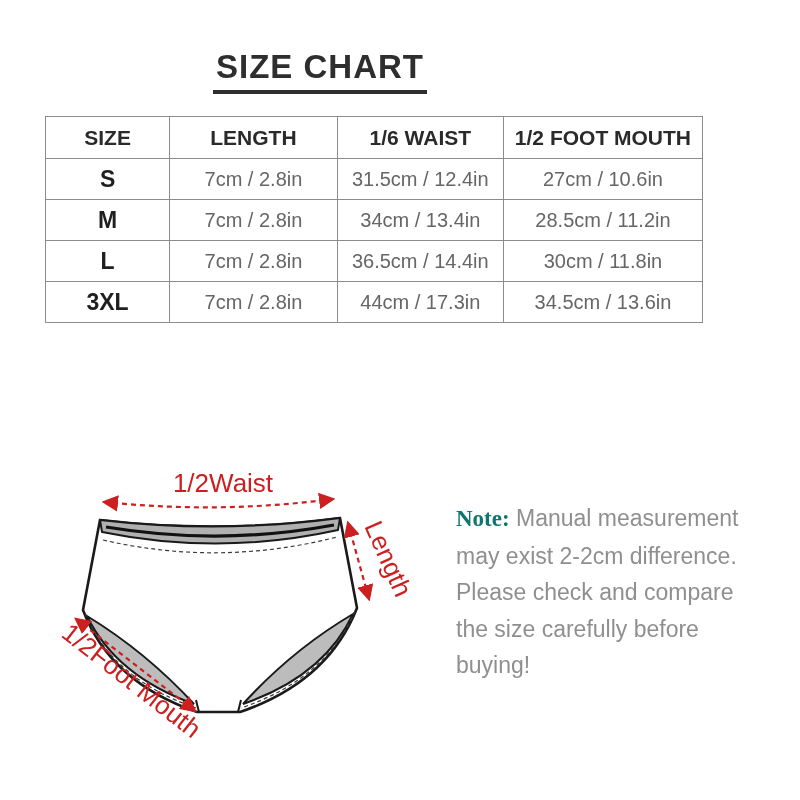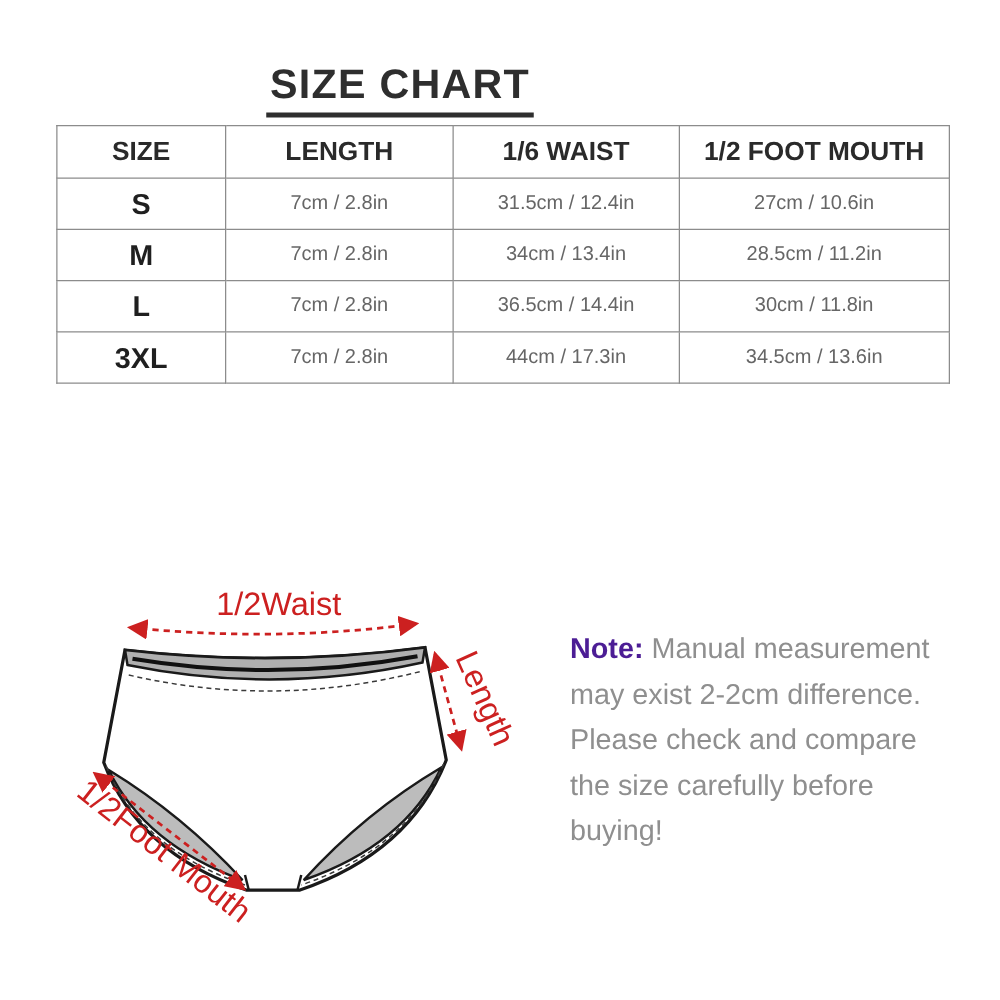--- a/index.html
+++ b/index.html
@@ -8,49 +8,49 @@
     font-family:"Liberation Sans", sans-serif;
   }
   
   .title-wrap{position:absolute;top:48px;left:0;width:640px;text-align:center;}
   .page-title{
     display:inline-block;font-size:33px;font-weight:bold;color:#2e2e2e;
     letter-spacing:1px;border-bottom:4px solid #2e2e2e;padding:0 3px 4px 3px;
   }
   
   .size-table{
-    position:absolute;left:45px;top:100px;width:715px;border-collapse:collapse;
+    position:absolute;left:45px;top:116px;width:658px;border-collapse:collapse;
     table-layout:fixed;
   }
   .size-table col.c0{width:18.9%;} .size-table col.c1{width:25.5%;}
   .size-table col.c2{width:25.3%;} .size-table col.c3{width:30.3%;}
   .size-table th,.size-table td{
     border:1px solid #8c8c8c;text-align:center;vertical-align:middle;
     height:40px;padding:0;overflow:hidden;white-space:nowrap;
   }
   .size-table th{font-size:21px;font-weight:bold;color:#2a2a2a;height:41px;}
   .size-table td.size-cell{font-size:23px;font-weight:bold;color:#1f1f1f;}
-  .size-table td.val-cell{font-size:16px;font-weight:normal;color:#666666;}
+  .size-table td.val-cell{font-size:20px;font-weight:normal;color:#666666;}
   
   .diagram{position:absolute;left:40px;top:470px;width:420px;height:300px;}
   .diagram svg{display:block;width:420px;height:300px;}
   .outline{fill:#ffffff;stroke:#1a1a1a;stroke-width:2.6;stroke-linejoin:round;}
   .band{fill:#b0b0b0;stroke:#1a1a1a;stroke-width:2;}
   .bandfold{fill:none;stroke:#111111;stroke-width:3.2;}
   .crescent{fill:#bcbcbc;stroke:#1a1a1a;stroke-width:2;}
   .stitch{fill:none;stroke:#3a3a3a;stroke-width:1.2;stroke-dasharray:4 3;}
   .seam{stroke:#1a1a1a;stroke-width:2;}
   .arrow{fill:none;stroke:#cc2020;stroke-width:2.2;stroke-dasharray:5 4;}
   .red-label{fill:#cc2020;font-family:"Liberation Sans",sans-serif;font-size:26px;}
   
   .note{
     position:absolute;left:456px;top:477px;width:308px;
     font-size:23px;line-height:36.5px;color:#8f8f8f;text-align:left;
   }
-  .note b{color:#4c1d95;font-weight:bold;}
+  .note b{color:#0f766e;font-weight:bold;font-family:Liberation Serif, serif;}
 </style>
 </head>
 <body>
 
 <div class="page">
 
   <div class="title-wrap">
     <span class="page-title">SIZE CHART</span>
   </div>
 

